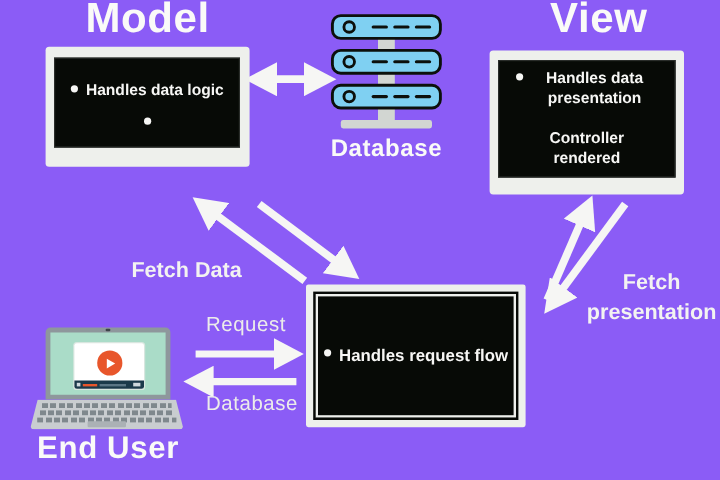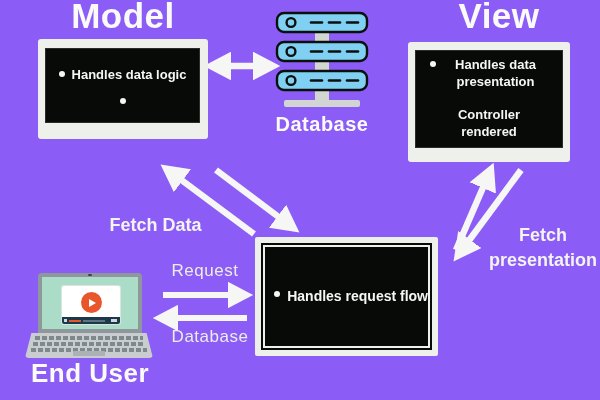--- a/index.html
+++ b/index.html
@@ -39,21 +39,21 @@
   .w105{max-width:105px;} .w118{max-width:118px;} .w150{max-width:150px;}
 
   
   .controller{
     position:absolute;left:255px;top:237px;width:183px;height:119px;
     background:#eef0ec;padding:8px;box-sizing:border-box;border-radius:2px;
   }
   .ctrl-screen{
     width:100%;height:100%;box-sizing:border-box;background:#070a06;
     border:2px solid #eef0ec;outline:2px solid #070a06;
-    display:flex;flex-direction:column;align-items:flex-end;justify-content:center;gap:12px;
+    display:flex;flex-direction:column;align-items:center;justify-content:center;gap:12px;
   }
   .ctrl-screen .bullet{font-size:14px;}
 
   
   .edge-label{position:absolute;text-align:center;color:#f3f3f1;}
   .lbl-bold{font-weight:bold;font-size:18px;line-height:1.4;}
   .lbl-thin{font-weight:300;font-size:17px;letter-spacing:.5px;color:#ececea;text-align:center;}
   .lbl-fetch-data{left:103px;top:213px;width:105px;}
   .lbl-fetch-pres{left:487px;top:195px;width:112px;margin-top:28px;}
   .lbl-request{left:163px;top:261px;width:84px;}

